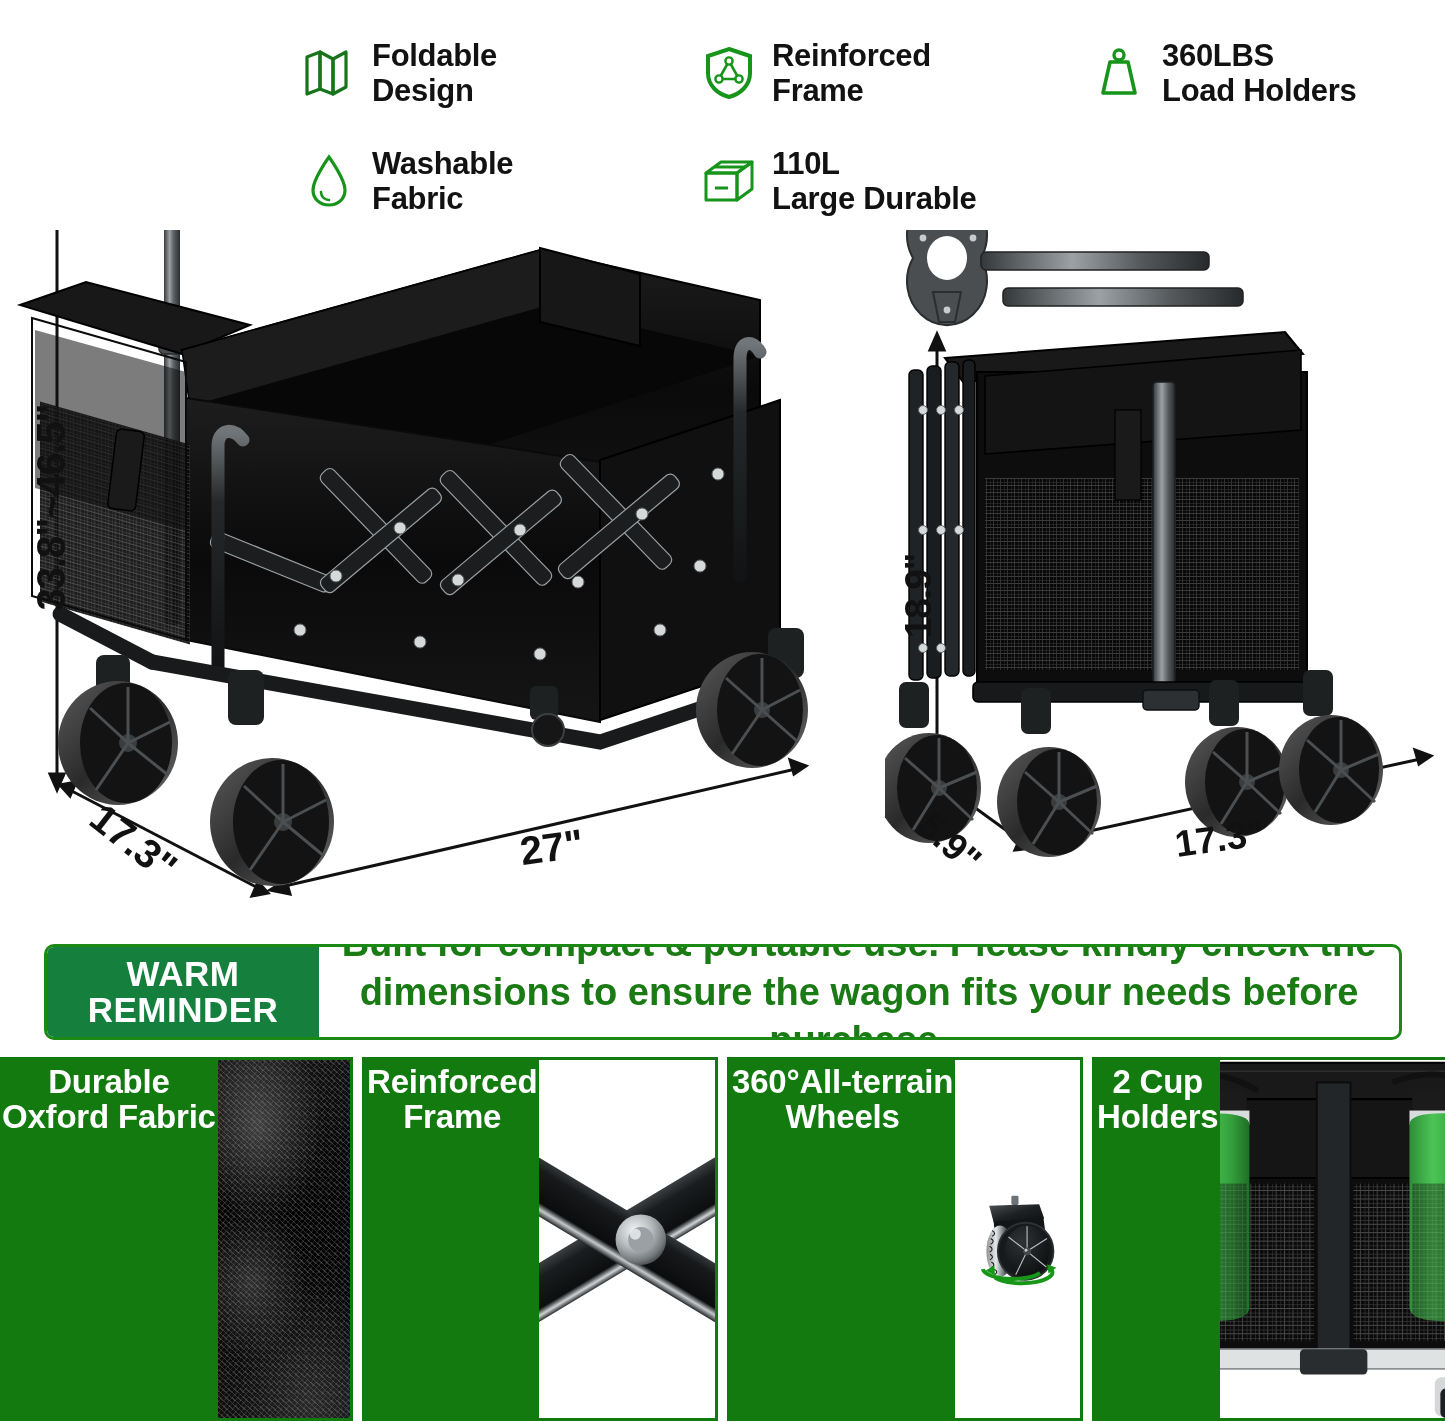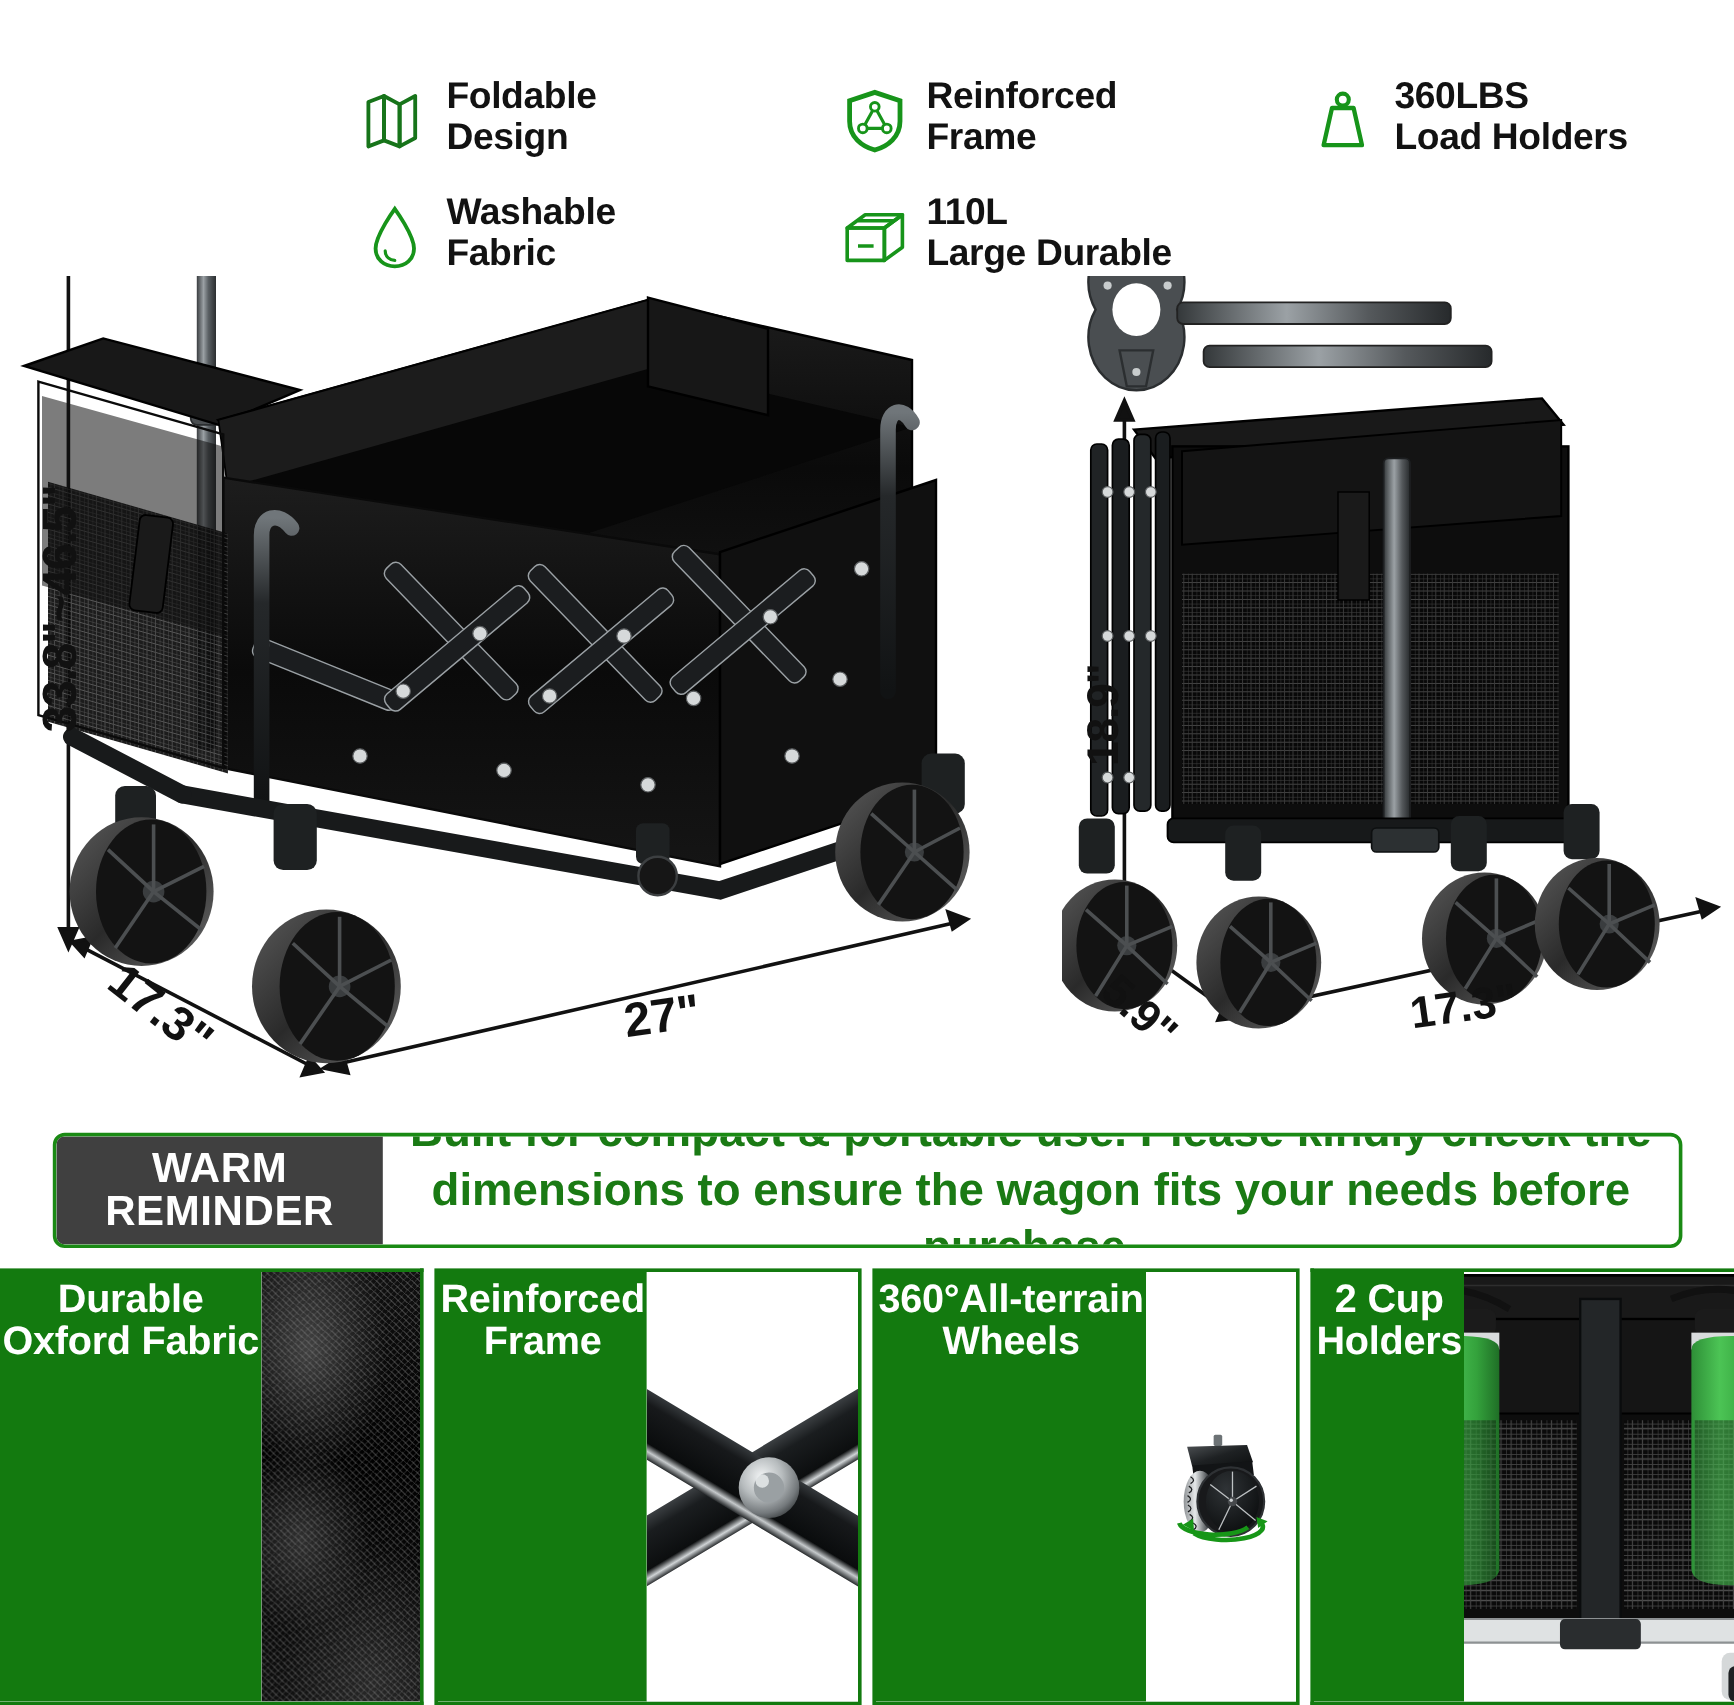--- a/index.html
+++ b/index.html
@@ -12,21 +12,21 @@
   #page { position: relative; width: 1445px; height: 1421px; background:#fff; }
 
   
   .feature-grid {
     position: absolute; left: 300px; top: 14px;
     width: 1140px; height: 215px;
     display: grid;
     grid-template-columns: 400px 390px 350px;
     grid-template-rows: 118px 97px;
   }
-  .feature { display: flex; align-items: flex-end; gap: 14px; }
+  .feature { display: flex; align-items: center; gap: 14px; }
   .feature .ficon {
     width: 58px; height: 62px; flex: 0 0 58px;
     display: flex; align-items: center; justify-content: center;
   }
   .feature .flabel {
     font-size: 31px; font-weight: bold; color: #121212;
     line-height: 1.12; letter-spacing: -0.3px;
     padding-top: 2px; white-space: pre-line;
   }
 
@@ -47,21 +47,21 @@
   .dim-w-right { left: 1175px; top: 588px; font-size: 37px; transform: rotate(-8deg); }
 
   
   .reminder {
     position: absolute; left: 44px; top: 944px;
     width: 1358px; height: 96px;
     border: 3px solid #1a8a14; border-radius: 10px;
     display: flex; overflow: hidden; background:#fff;
   }
   .reminder-tag {
-    width: 272px; background: #404040; color: #ffffff;
+    width: 272px; background: #15803d; color: #ffffff;
     display: flex; flex-direction: column; align-items: center; justify-content: center;
     font-size: 35px; font-weight: bold; line-height: 1.02; letter-spacing: 0.5px;
   }
   .reminder-text {
     flex: 1; display: flex; align-items: center; justify-content: center;
     color: #1a7a14; font-size: 38px; font-weight: 600;
     line-height: 1.28; text-align: center; padding: 0 14px;
     font-family: "Liberation Sans Narrow", "Liberation Sans", sans-serif;
   }
 

